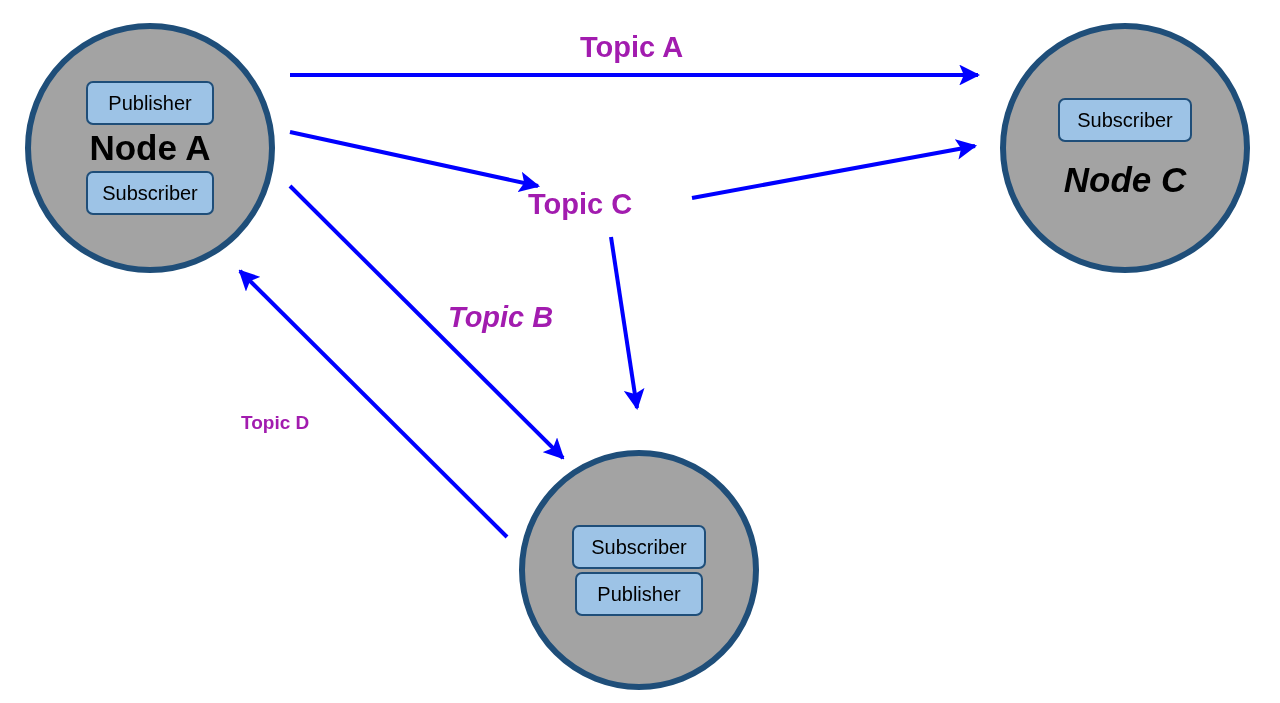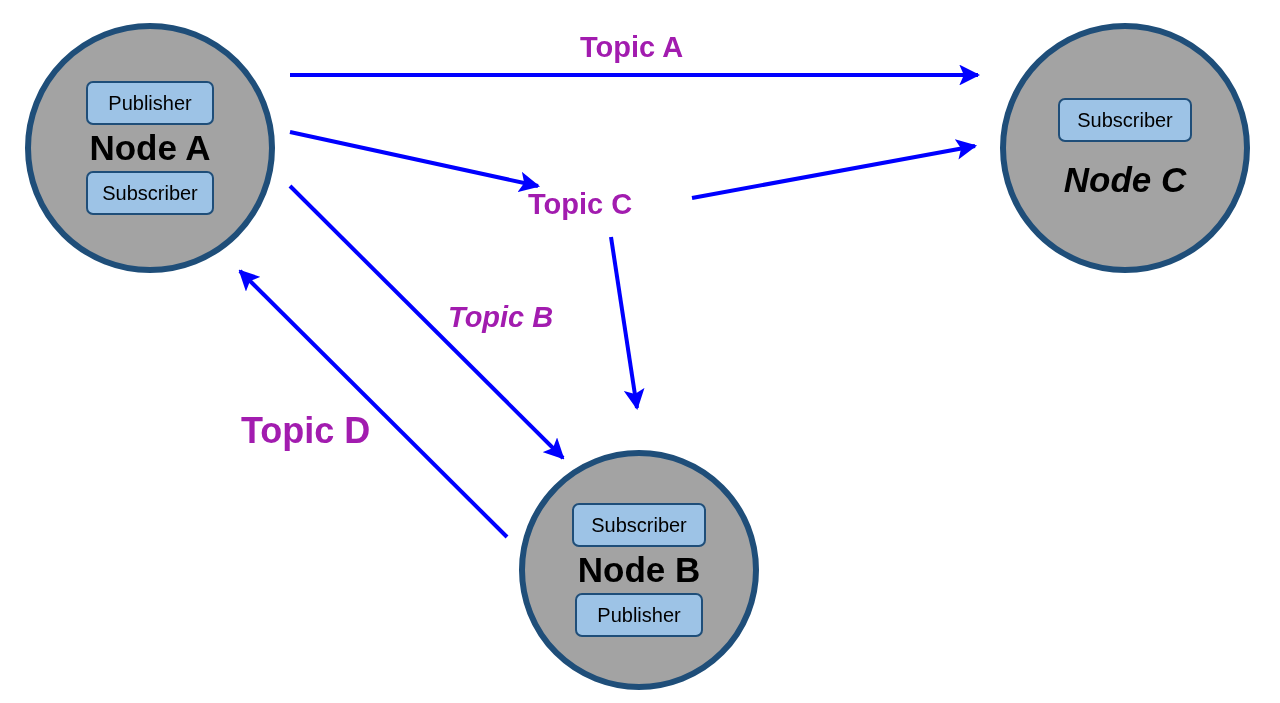--- a/index.html
+++ b/index.html
@@ -93,24 +93,23 @@
     <div class="port" style="width:134px; height:44px; border:2px solid #1F4E79; background:#9DC3E6; font-size:20px; margin-bottom:4px;">
       <span>Subscriber</span>
     </div>
     <div class="node-title" style="font-size:35px; margin:16px 0 0 0;font-style:italic;">Node C</div>
   </div>
 
   <div class="node" style="left:519px; top:450px; width:240px; height:240px; border:6px solid #1F4E79;">
     <div class="port" style="width:134px; height:44px; border:2px solid #1F4E79; background:#9DC3E6; font-size:20px; margin-bottom:3px;">
       <span>Subscriber</span>
     </div>
-    <div class="node-title" style="font-size:35px; margin:2px 0 4px 0;">Node B</div>
     <div class="port" style="width:128px; height:44px; border:2px solid #1F4E79; background:#9DC3E6; font-size:20px;">
       <span>Publisher</span>
     </div>
   </div>
 
   <div class="topic-label" style="left:580px; top:33px; font-size:29px;">Topic A</div>
   <div class="topic-label" style="left:528px; top:190px; font-size:29px;">Topic C</div>
   <div class="topic-label" style="left:448px; top:303px; font-size:29px;font-style:italic;">Topic B</div>
-  <div class="topic-label" style="left:241px; top:413px; font-size:36px;">Topic D</div>
+  <div class="topic-label" style="left:241px; top:413px; font-size:19px;">Topic D</div>
 
 </div>
 
 </body></html>

